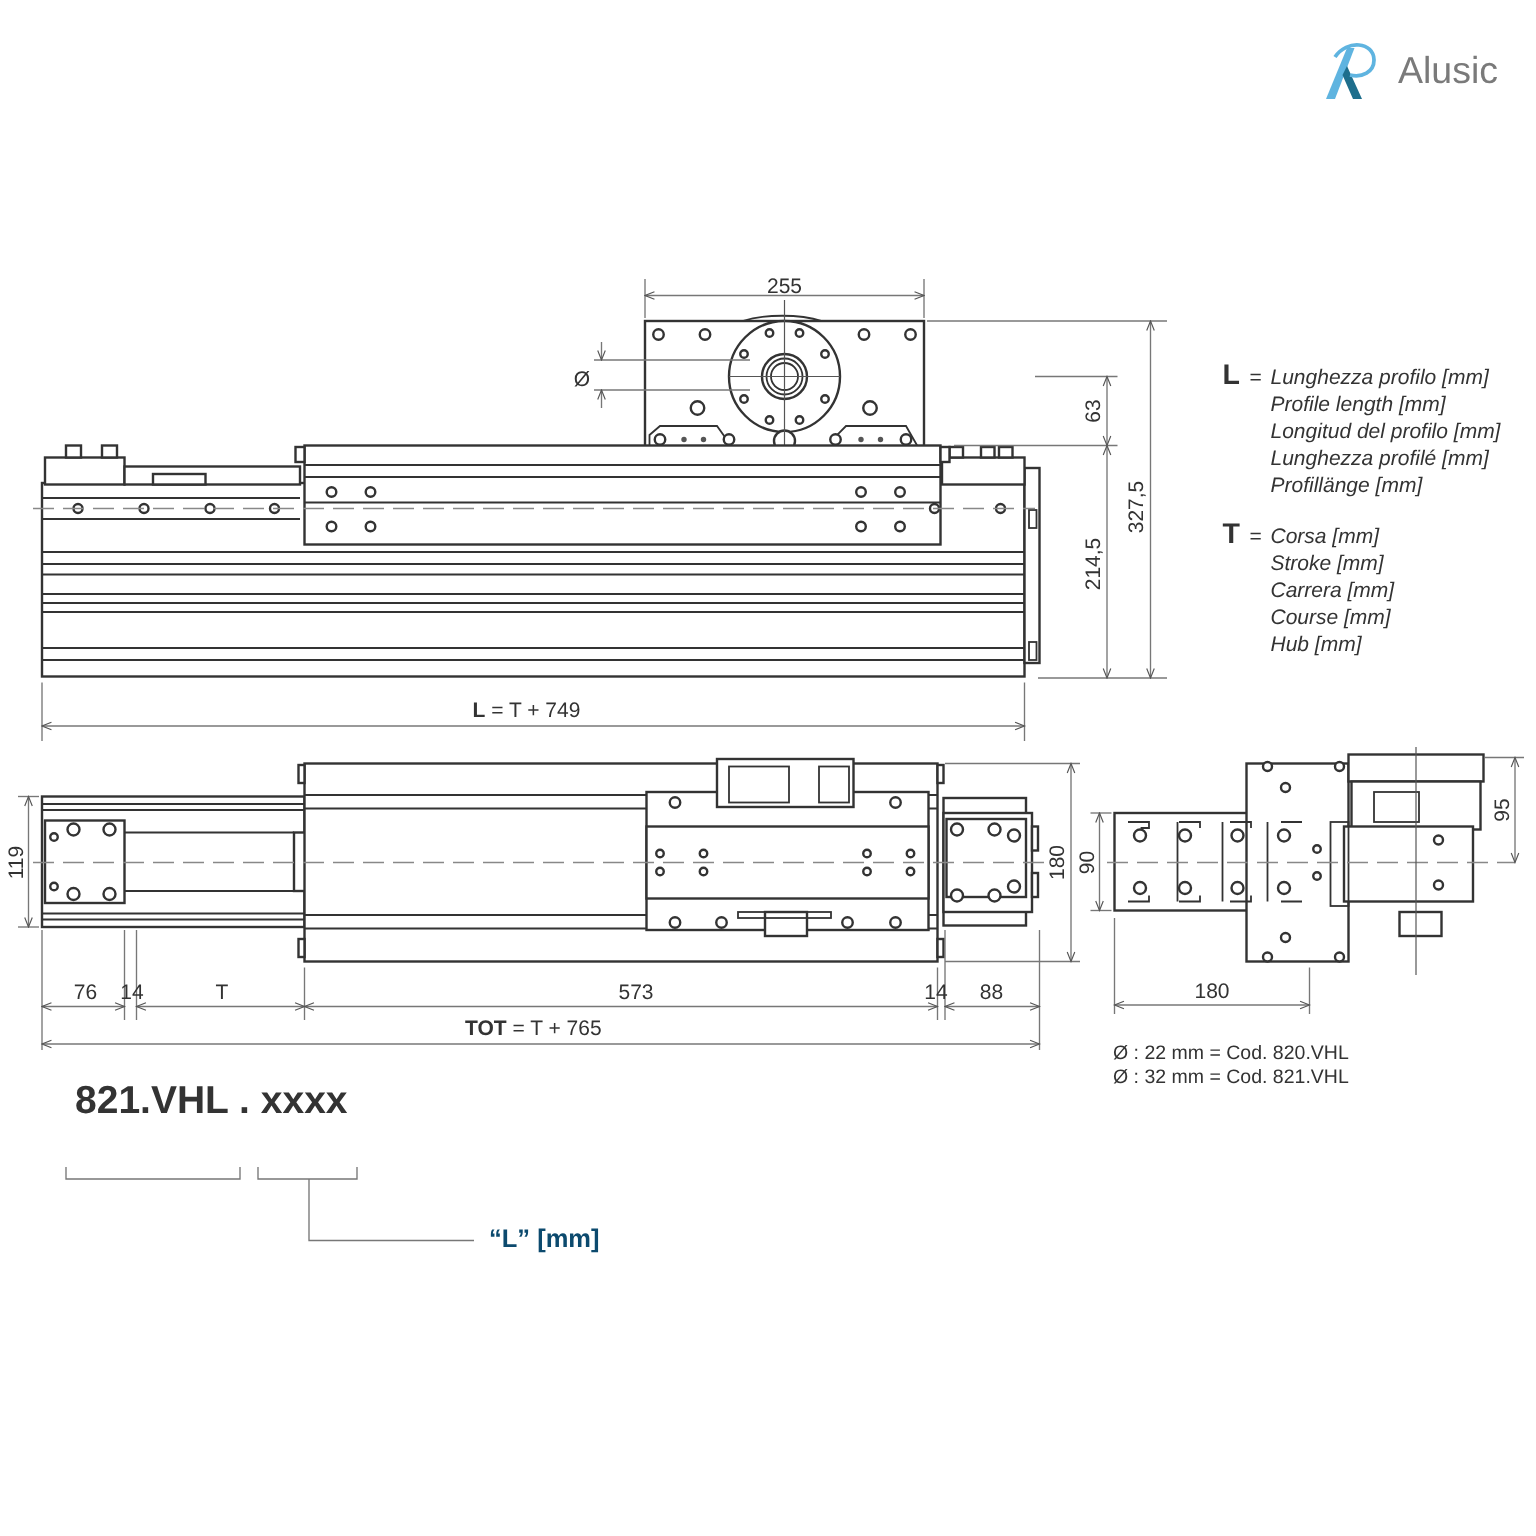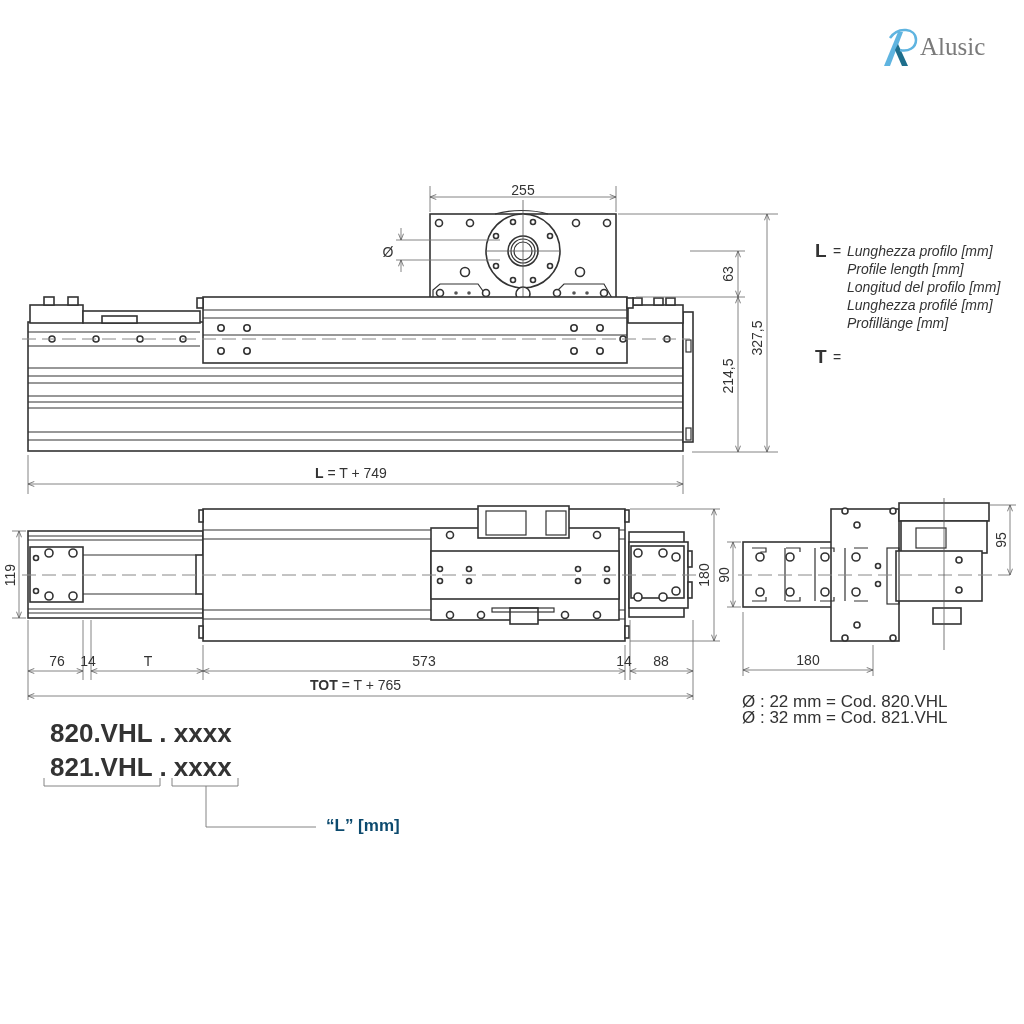--- a/index.html
+++ b/index.html
@@ -7,27 +7,27 @@
   svg { position: absolute; left: 0; top: 0; }
   .ln { stroke: #333; stroke-width: 1.6; fill: #fff; }
   .ln0 { stroke: #333; stroke-width: 1.2; fill: none; }
   .thin { stroke: #555; stroke-width: 0.8; fill: none; }
   .dim { stroke: #777; stroke-width: 0.9; fill: none; }
   .center { stroke: #888; stroke-width: 1; stroke-dasharray: 14 6; fill: none; }
   .bolt { fill: #fff; stroke: #333; stroke-width: 1.6; }
   .boltc { fill: #555; }
   .txt { font-family: "Liberation Sans", sans-serif; fill: #333; }
   .logo { position: absolute; left: 880px; top: 26px; display: flex; align-items: center; }
-  .logo-text { font-family: Liberation Serif, serif; font-size: 25px; color: #7a7a7a; margin-left: 0; }
+  .logo-text { font-family: Liberation Sans, sans-serif; font-size: 25px; color: #7a7a7a; margin-left: 12px; }
   .legend { position: absolute; left: 815px; top: 242px; font-size: 14px; color: #333; line-height: 18px; }
   .legend .grp { display: flex; margin-bottom: 16px; }
   .legend .key { font-weight: bold; font-size: 19px; width: 18px; }
   .legend .eq { width: 14px; font-size: 14px; }
   .legend .items div { white-space: nowrap; font-style: italic; }
-  .code-notes { position: absolute; left: 742px; top: 694px; font-size: 17px; line-height: 16px; color: #333; }
+  .code-notes { position: absolute; left: 742px; top: 694px; font-size: 13px; line-height: 16px; color: #333; }
   .codes { position: absolute; left: 50px; top: 716px; font-weight: bold; font-size: 26px; color: #333; line-height: 34px; }
   .codes .row { white-space: pre; }
   .lmm { position: absolute; left: 326px; top: 816px; font-weight: bold; font-size: 17px; color: #0c4a6e; }
 </style>
 </head>
 <body>
 
 <div class="logo">
   <svg width="40" height="42" viewBox="0 0 40 42" style="position:static">
     <path d="M4 40 L18 6 L23 6 L10 40 Z" fill="#5fb4e0"></path>
@@ -45,20 +45,27 @@
       <div>Lunghezza profilo [mm]</div>
       <div>Profile length [mm]</div>
       <div>Longitud del profilo [mm]</div>
       <div>Lunghezza profilé [mm]</div>
       <div>Profillänge [mm]</div>
     </div>
   </div>
   <div class="grp">
     <span class="key">T</span>
     <span class="eq">=</span>
+    <div class="items">
+      <div>Corsa [mm]</div>
+      <div>Stroke [mm]</div>
+      <div>Carrera [mm]</div>
+      <div>Course [mm]</div>
+      <div>Hub [mm]</div>
+    </div>
   </div>
 </div>
 
 <svg width="1024" height="1024" viewBox="0 0 1024 1024">
   <defs>
     <marker id="arr" viewBox="0 0 10 10" refX="10" refY="5" markerWidth="9" markerHeight="7" orient="auto-start-reverse">
       <path d="M0 1 L10 5 L0 9" fill="none" stroke="#555" stroke-width="1.2"></path>
     </marker>
   </defs>
 
@@ -344,16 +351,15 @@
     <path class="dim" d="M206 786 V827 H316" stroke="#555"></path>
   </g>
 </svg>
 
 <div class="code-notes">
   <div>Ø : 22 mm = Cod. 820.VHL</div>
   <div>Ø : 32 mm = Cod. 821.VHL</div>
 </div>
 
 <div class="codes">
-  <div class="row">820.VHL . xxxx</div>
   <div class="row"><span>821.VHL</span> <span>.</span> <span>xxxx</span></div>
 </div>
 <div class="lmm">“L” [mm]</div>
 
 </body></html>

